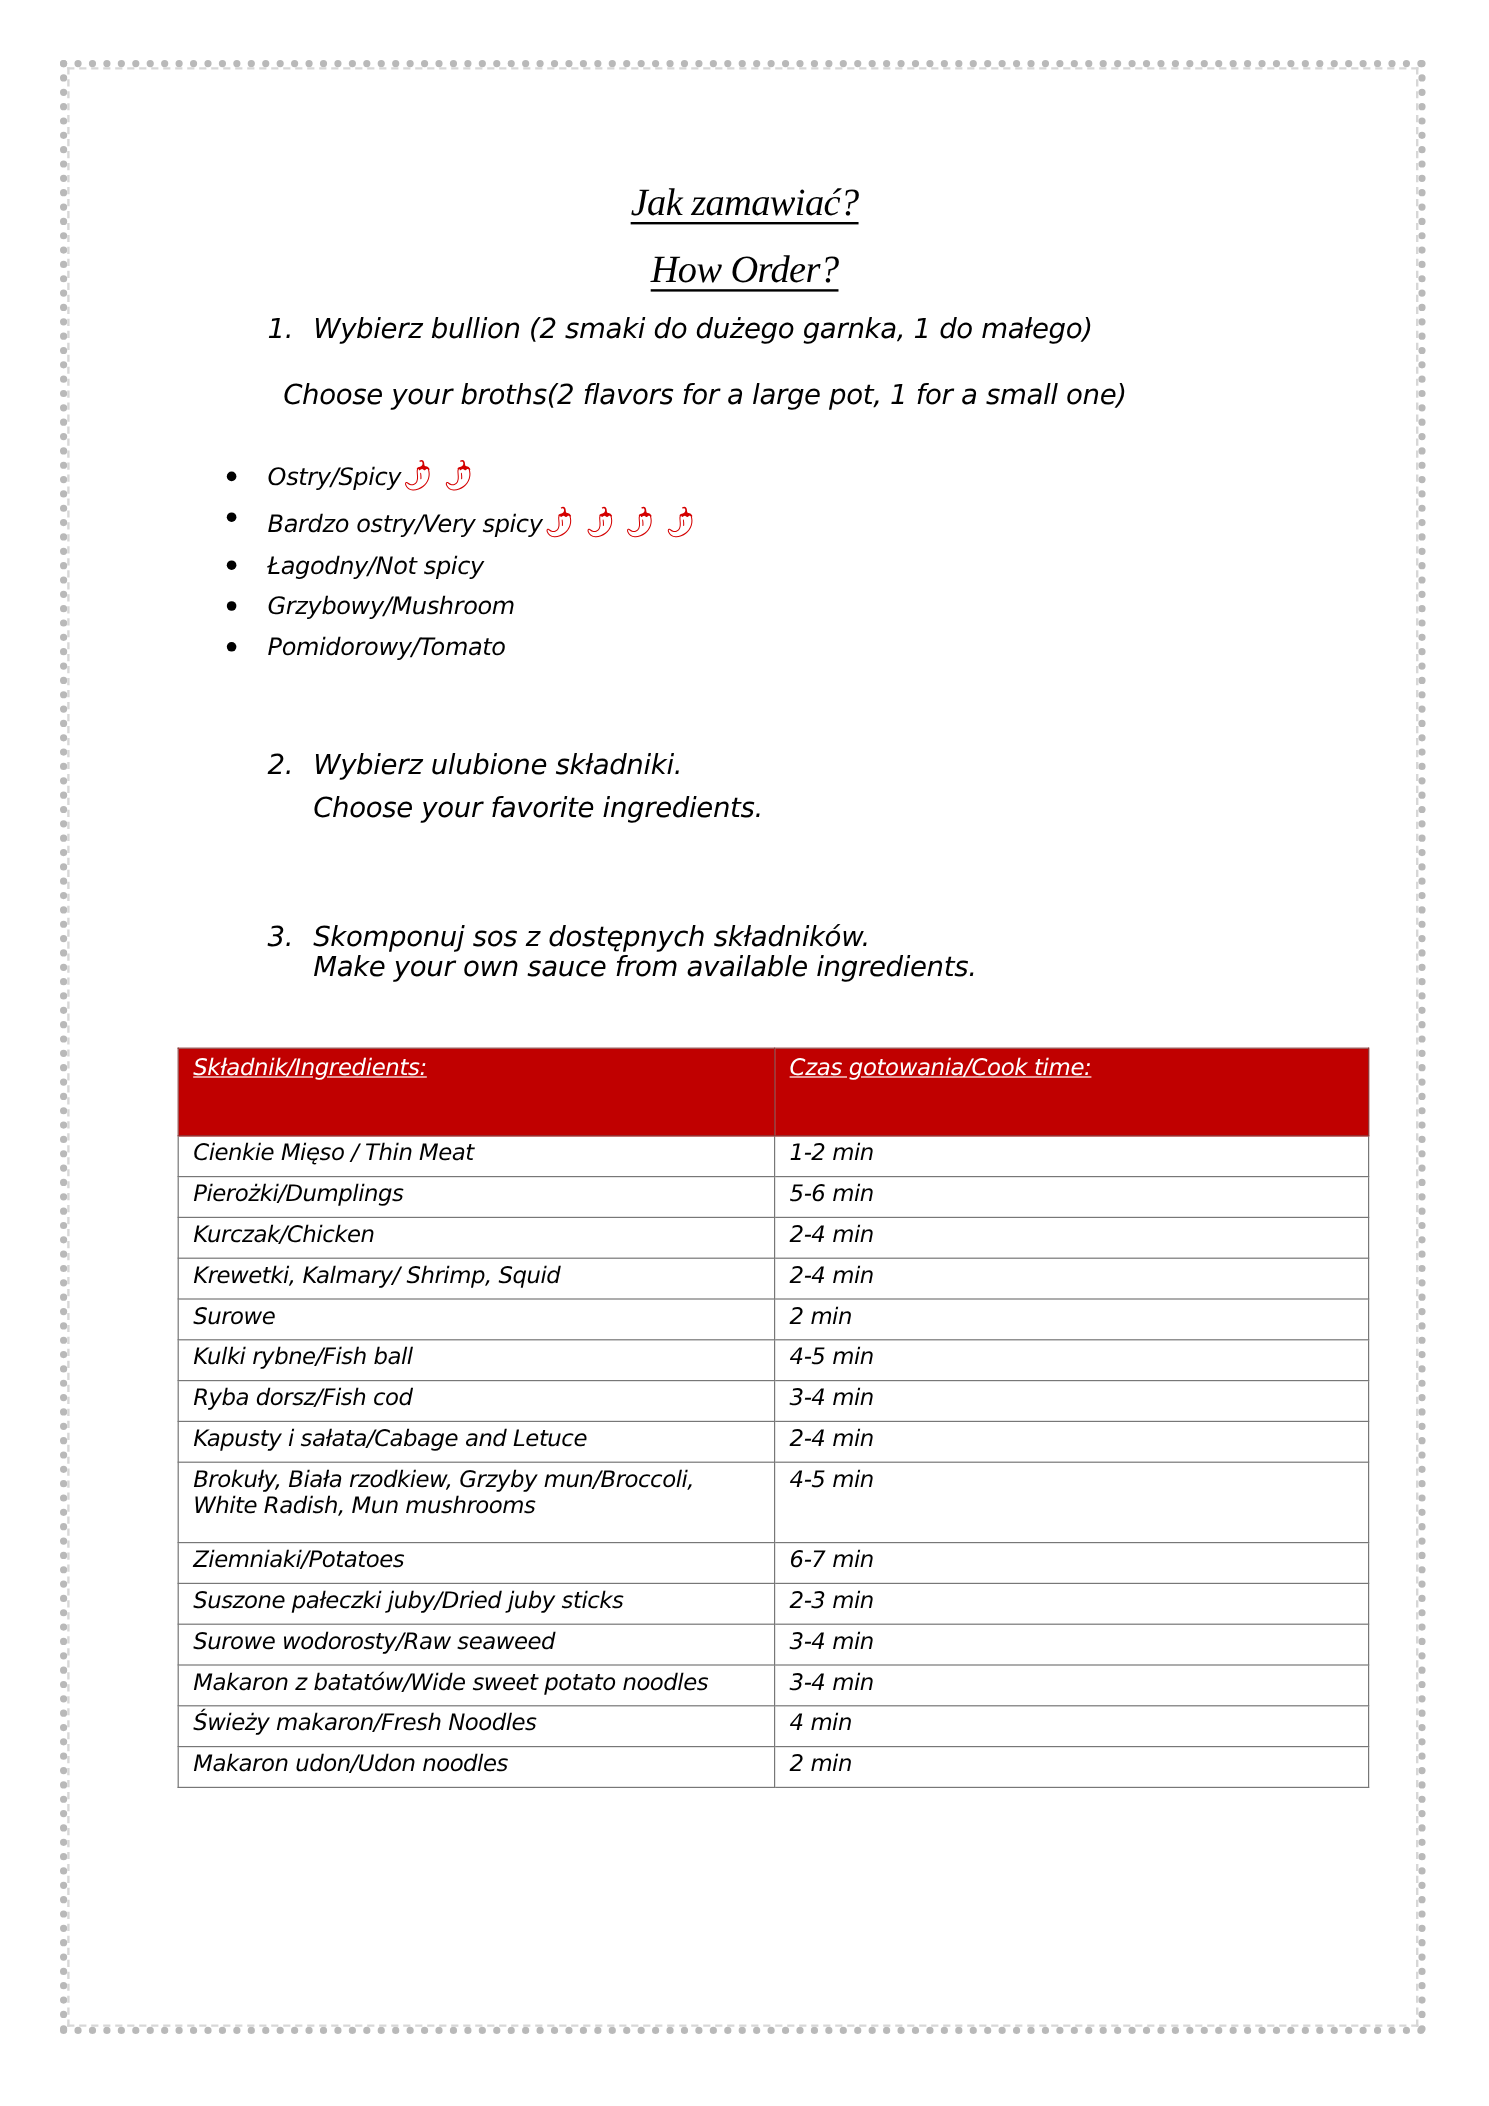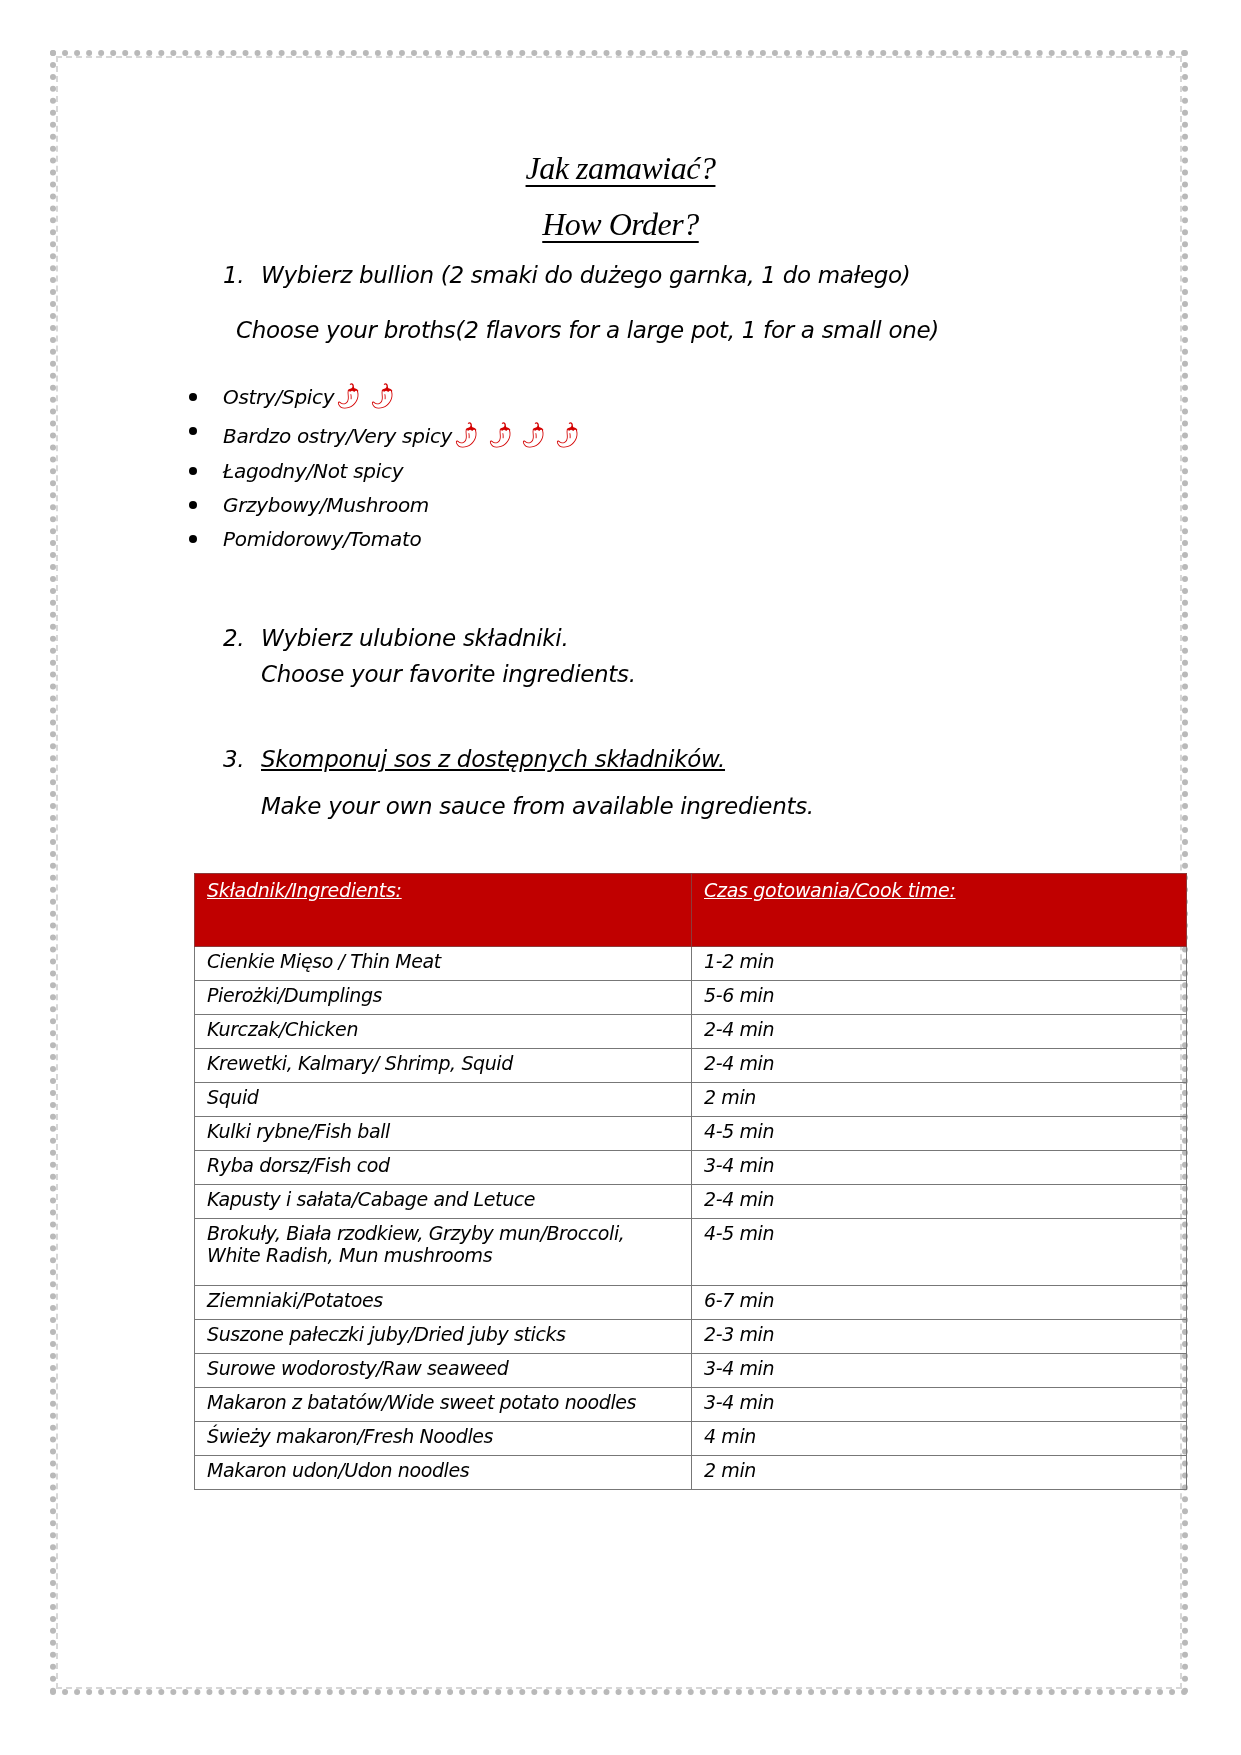--- a/index.html
+++ b/index.html
@@ -17,21 +17,21 @@
   .line { position:absolute; font-style:italic; font-size:23px; white-space:nowrap; letter-spacing:-0.3px; }
   .num { display:inline-block; width:38px; }
   .bullets { position:absolute; left:185px; top:380px; margin:0; padding:0; list-style:none; }
   .bullets li { position:relative; padding-left:38px; font-style:italic; font-size:20px; height:34px;
                 line-height:34px; white-space:nowrap; letter-spacing:-0.3px; }
   .bullets li:nth-child(2) { height:40px; line-height:44px; }
   .bullets li .dot { position:absolute; left:4px; top:13px; width:8px; height:8px; border-radius:50%;
                      background:#000; }
   .chili { display:inline-block; color:#d40000; font-style:normal; font-size:22px; margin-right:6px;
            transform:rotate(-20deg); }
-  table.ing { position:absolute; left:148px; top:873px; width:993px; border-collapse:collapse;margin-left:46px; }
+  table.ing { position:absolute; left:148px; top:873px; width:993px; border-collapse:collapse; }
   table.ing th { background:#c00000; color:#fff; text-align:left; vertical-align:top; font-weight:normal;
                  font-style:italic; font-size:19px; text-decoration:underline; height:62px; padding:5px 12px;
                  border:1px solid #8c3a3a; letter-spacing:-0.3px; }
   table.ing td { border:1px solid #777; font-style:italic; font-size:19px; padding:3px 12px; height:27px;
                  vertical-align:top; letter-spacing:-0.4px; }
   table.ing td.c1 { width:472px; }
   table.ing tr.tall td { height:60px; }
 </style>
 </head>
 <body>
@@ -53,21 +53,21 @@
   <li><span class="dot"></span><span>Łagodny/Not spicy</span><span class="chilis"></span></li>
   <li><span class="dot"></span><span>Grzybowy/Mushroom</span><span class="chilis"></span></li>
   <li><span class="dot"></span><span>Pomidorowy/Tomato</span><span class="chilis"></span></li>
 </ul>
 
 <div class="line" style="left:223px; top:625px;">
   <span class="num">2.</span><span>Wybierz ulubione składniki.</span>
 </div>
 <div class="line" style="left:261px; top:661px;">Choose your favorite ingredients.</div>
 
-<div class="line" style="left:223px; top:746px;text-decoration:underline;">
+<div class="line" style="left:223px; top:768px;">
   <span class="num">3.</span><span>Skomponuj sos z dostępnych składników.</span>
 </div>
 <div class="line" style="left:261px; top:777px;margin-top:16px;">Make your own sauce from available  ingredients.</div>
 
 <table class="ing">
   <thead>
     <tr>
       <th>Składnik/Ingredients:</th>
       <th>Czas gotowania/Cook time:</th>
     </tr>
@@ -83,21 +83,21 @@
       </tr>
       <tr>
         <td class="c1">Kurczak/Chicken</td>
         <td class="c2">2-4 min</td>
       </tr>
       <tr>
         <td class="c1">Krewetki, Kalmary/ Shrimp, Squid</td>
         <td class="c2">2-4 min</td>
       </tr>
       <tr>
-        <td class="c1">Squid</td>
+        <td class="c1">Surowe</td>
         <td class="c2">2 min</td>
       </tr>
       <tr>
         <td class="c1">Kulki rybne/Fish ball</td>
         <td class="c2">4-5 min</td>
       </tr>
       <tr>
         <td class="c1">Ryba dorsz/Fish cod</td>
         <td class="c2">3-4 min</td>
       </tr>

